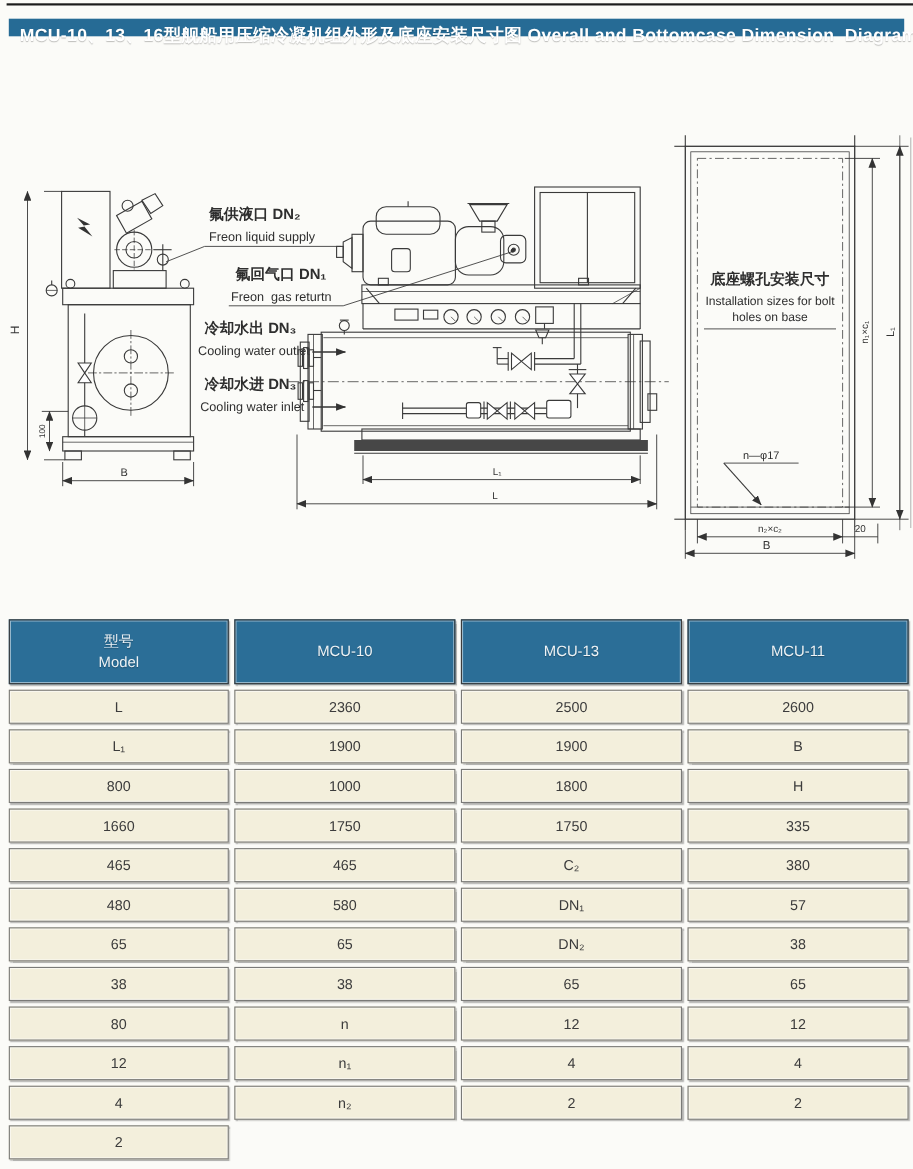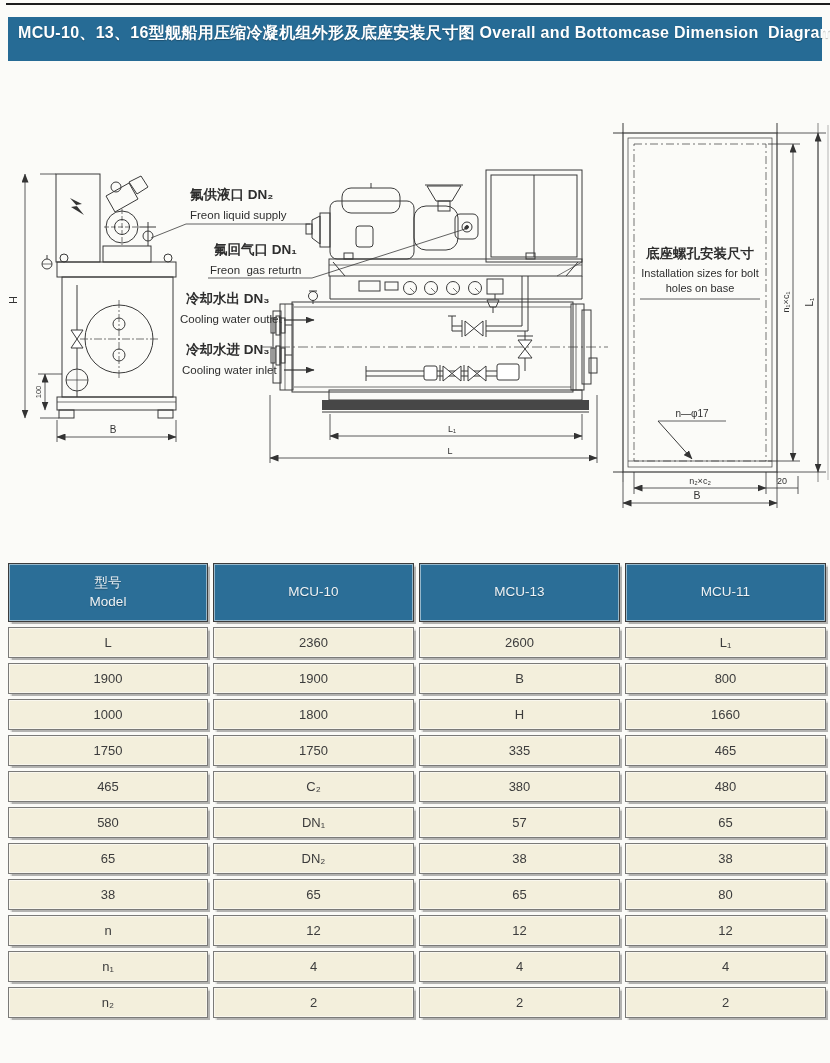--- a/index.html
+++ b/index.html
@@ -4,21 +4,21 @@
 <style>
   html,body{margin:0;padding:0;}
   body{
     width:830px;height:1063px;position:relative;
     background:#fbfbf8;
     font-family:"Liberation Sans","DejaVu Sans",sans-serif;
     overflow:hidden;
   }
   .top-rule{position:absolute;left:6px;top:3px;width:824px;height:2px;background:#1c1c1c;}
   .title-bar{
-    position:absolute;left:8px;top:17px;width:804px;height:44px;
+    position:absolute;left:8px;top:17px;width:804px;height:16px;
     background:#266b95;color:#fff;
     font-size:16px;font-weight:bold;line-height:31px;
     padding-left:10px;white-space:pre;letter-spacing:.3px;
     text-shadow:0 1px 1px rgba(0,0,0,.25);
   }
   .diagram-svg{position:absolute;left:0;top:0;}
   svg text{font-family:"Liberation Sans","DejaVu Sans",sans-serif;white-space:pre;}
   .spec-table{
     position:absolute;left:8px;top:563px;width:818px;
     display:grid;
@@ -308,20 +308,21 @@
   <div class="cell head">
     <span>型号</span>
     <span>Model</span>
   </div>
   <div class="cell head">MCU-10</div>
   <div class="cell head">MCU-13</div>
   <div class="cell head">MCU-11</div>
 
   <div class="cell">L</div>
   <div class="cell">2360</div>
+  <div class="cell">2500</div>
   <div class="cell">2600</div>
 
   <div class="cell">L₁</div>
   <div class="cell">1900</div>
   <div class="cell">1900</div>
 
   <div class="cell">B</div>
   <div class="cell">800</div>
   <div class="cell">1000</div>
   <div class="cell">1800</div>

